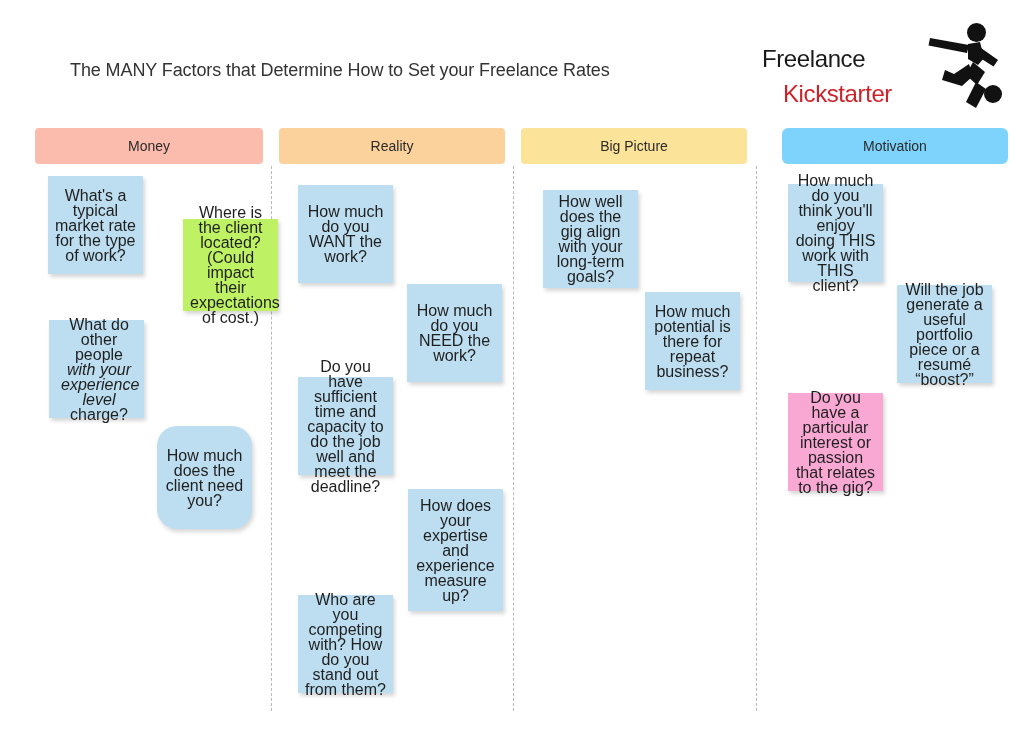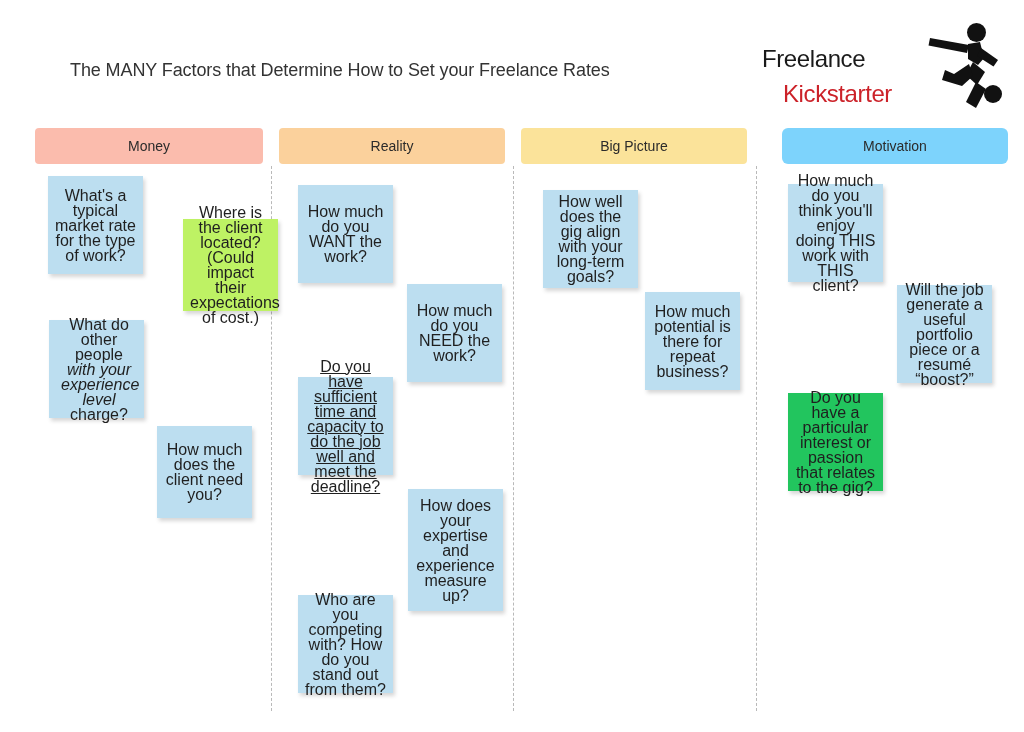--- a/index.html
+++ b/index.html
@@ -155,34 +155,34 @@
     </div>
     <div class="sticky-note" style="left: 48px; top: 176px; width: 95px; height: 98px; background: rgb(188, 222, 240);">
       <span class="note-text">What's a typical market rate for the type of work?</span>
     </div>
     <div class="sticky-note" style="left: 155px; top: 219px; width: 95px; height: 92px; background: #bef264; margin-left: 28px;">
       <span class="note-text">Where is the client located? (Could impact their expectations of cost.)</span>
     </div>
     <div class="sticky-note" style="left: 49px; top: 320px; width: 95px; height: 98px; background: rgb(188, 222, 240); padding-left: 12px;">
       <span class="note-text">What do other people <em>with your experience level</em> charge?</span>
     </div>
-    <div class="sticky-note" style="left: 157px; top: 426px; width: 95px; height: 92px; background: rgb(188, 222, 240);">
+    <div class="sticky-note" style="left: 157px; top: 426px; width: 95px; height: 103px; background: rgb(188, 222, 240); border-radius: 20px;">
       <span class="note-text">How much does the client need you?</span>
     </div>
     <div class="column-divider" style="left: 512.5px;"></div>
     <div class="column-header" style="left: 279px; width: 226px; top: 128px; background: rgb(251, 209, 156);">
       <span>Reality</span>
     </div>
     <div class="sticky-note" style="left: 298px; top: 185px; width: 95px; height: 98px; background: rgb(188, 222, 240);">
       <span class="note-text">How much do you WANT the work?</span>
     </div>
     <div class="sticky-note" style="left: 407px; top: 284px; width: 95px; height: 98px; background: rgb(188, 222, 240);">
       <span class="note-text">How much do you NEED the work?</span>
     </div>
-    <div class="sticky-note" style="left: 298px; top: 377px; width: 95px; height: 98px; background: rgb(188, 222, 240); text-decoration: underline;">
+    <div class="sticky-note" style="left: 298px; top: 377px; width: 95px; height: 98px; background: rgb(188, 222, 240);">
       <span class="note-text">Do you have sufficient time and capacity to do the job well and meet the deadline?</span>
     </div>
     <div class="sticky-note" style="left: 408px; top: 489px; width: 95px; height: 122px; background: rgb(188, 222, 240);">
       <span class="note-text">How does your expertise and experience measure up?</span>
     </div>
     <div class="sticky-note" style="left: 298px; top: 595px; width: 95px; height: 98px; background: rgb(188, 222, 240);">
       <span class="note-text">Who are you competing with? How do you stand out from them?</span>
     </div>
     <div class="column-divider" style="left: 755.5px;"></div>
     <div class="column-header" style="left: 521px; width: 226px; top: 128px; background: rgb(251, 227, 154);">
@@ -196,16 +196,16 @@
     </div>
     <div class="column-header" style="left: 782px; width: 226px; top: 128px; background: #7dd3fc; border-radius: 6px;">
       <span>Motivation</span>
     </div>
     <div class="sticky-note" style="left: 788px; top: 184px; width: 95px; height: 98px; background: rgb(188, 222, 240);">
       <span class="note-text">How much do you think you'll enjoy doing THIS work with THIS client?</span>
     </div>
     <div class="sticky-note" style="left: 897px; top: 285px; width: 95px; height: 98px; background: rgb(188, 222, 240);">
       <span class="note-text">Will the job generate a useful portfolio piece or a resumé “boost?”</span>
     </div>
-    <div class="sticky-note" style="left: 788px; top: 393px; width: 95px; height: 98px; background: #22c55e;">
+    <div class="sticky-note" style="left: 788px; top: 393px; width: 95px; height: 98px; background: #f9a8d4;">
       <span class="note-text">Do you have a particular interest or passion that relates to the gig?</span>
     </div>
   </div>
 
 </body></html>

